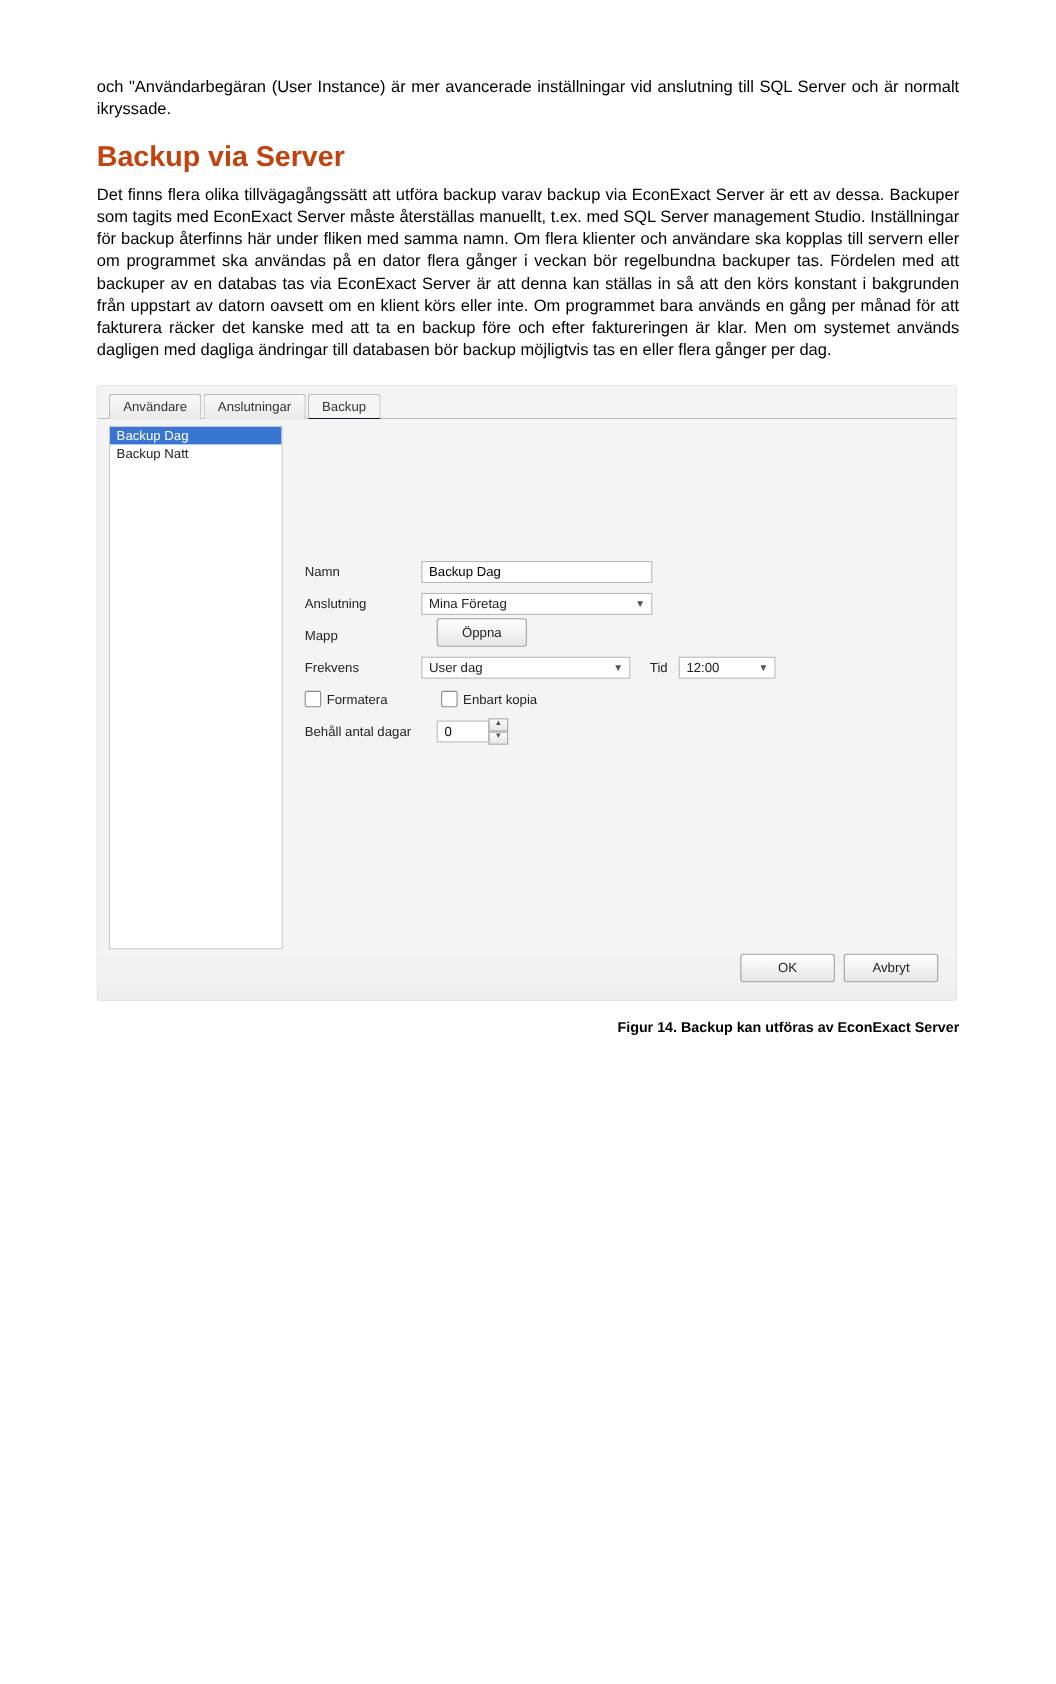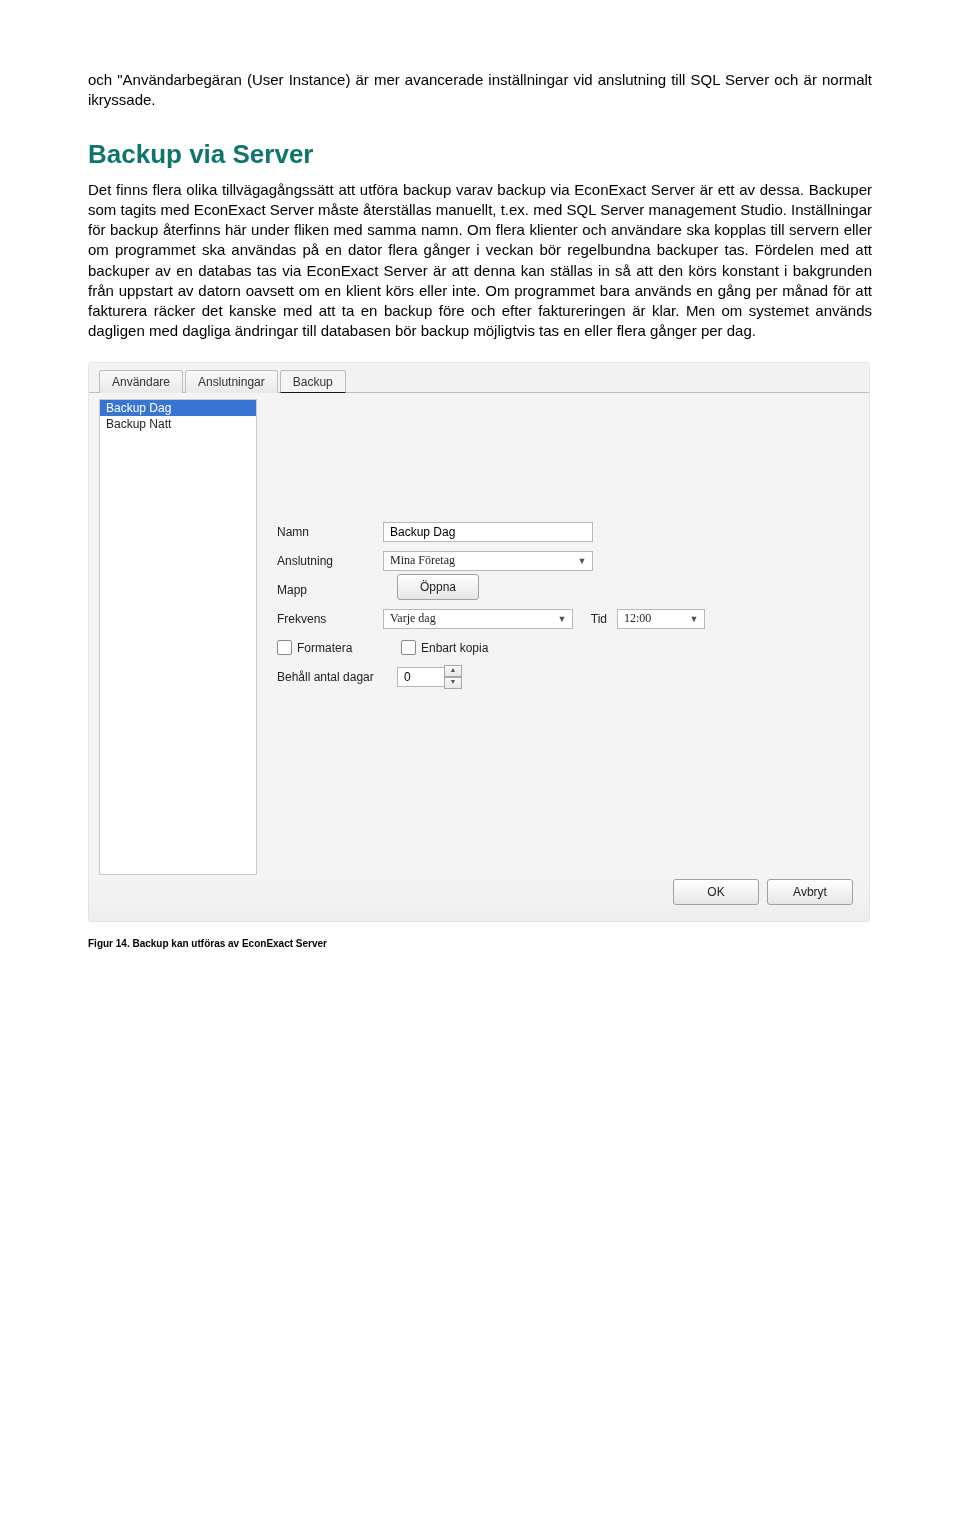--- a/index.html
+++ b/index.html
@@ -14,22 +14,22 @@
   }
   .body-text{
     font-size:15px;
     line-height:1.35;
     text-align:justify;
   }
   .h2{
     font-family:"Trebuchet MS", Arial, sans-serif;
     font-size:26px;
     font-weight:bold;
-    color:#0f766e;
-    margin:28px 0 10px 0;
+    color:#c2410c;
+    margin:16px 0 10px 0;
   }
   .screenshot{
     margin-top:20px;
     border:1px solid #e4e4e4;
     border-radius:3px;
     background:linear-gradient(#fdfdfd,#f2f2f2 4%,#f2f2f2 96%,#ededed);
     width:782px;
     height:560px;
     box-sizing:border-box;
     font-family:Tahoma, Arial, sans-serif;
@@ -122,21 +122,20 @@
     height:20px;
     border:1px solid #b8b8b8;
     background:#fff;
     font-size:12px;
     padding:1px 6px;
     box-sizing:border-box;
   }
   .combo{
     display:flex;align-items:center;justify-content:space-between;
     padding-right:3px;
-    font-family:Liberation Serif, serif;
   }
   .combo .arrow{
     width:14px;height:14px;
     display:flex;align-items:center;justify-content:center;
     color:#555;
     font-size:9px;
   }
   .chk{
     width:13px;height:13px;border:1px solid #8a8a8a;background:#fff;
     border-radius:2px;margin-right:5px;display:inline-block;vertical-align:middle;
@@ -155,22 +154,23 @@
   }
   .bottom-btns{
     position:absolute;
     right:16px;
     bottom:10px;
     display:flex;
     gap:8px;
   }
   .figcap{
     font-weight:bold;
-    font-size:10px;
+    font-size:13px;
     margin-top:16px;
+    text-align:right;
   }
   .pagenum{
     text-align:center;
     font-size:15px;
     margin-top:44px;
   }
 </style>
 </head>
 <body>
 
@@ -215,21 +215,21 @@
 
           <div class="row">
             <div class="lbl">Mapp</div>
             <div style="width:14px"></div>
             <div class="btn small">Öppna</div>
           </div>
 
           <div class="row">
             <div class="lbl">Frekvens</div>
             <div class="combo" style="width:190px">
-              <span>Varje dag</span>
+              <span>User dag</span>
               <span class="arrow">▼</span>
             </div>
             <div style="width:34px;text-align:right;padding-right:10px">Tid</div>
             <div class="combo" style="width:88px">
               <span>12:00</span>
               <span class="arrow">▼</span>
             </div>
           </div>
 
           <div class="row">

